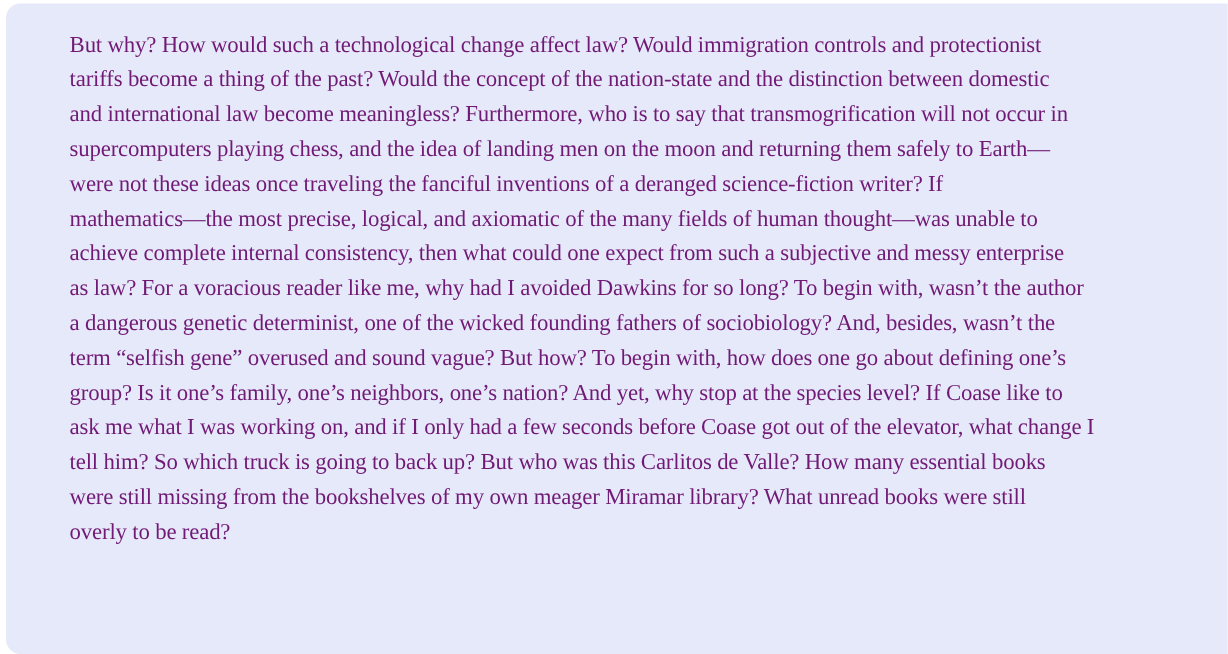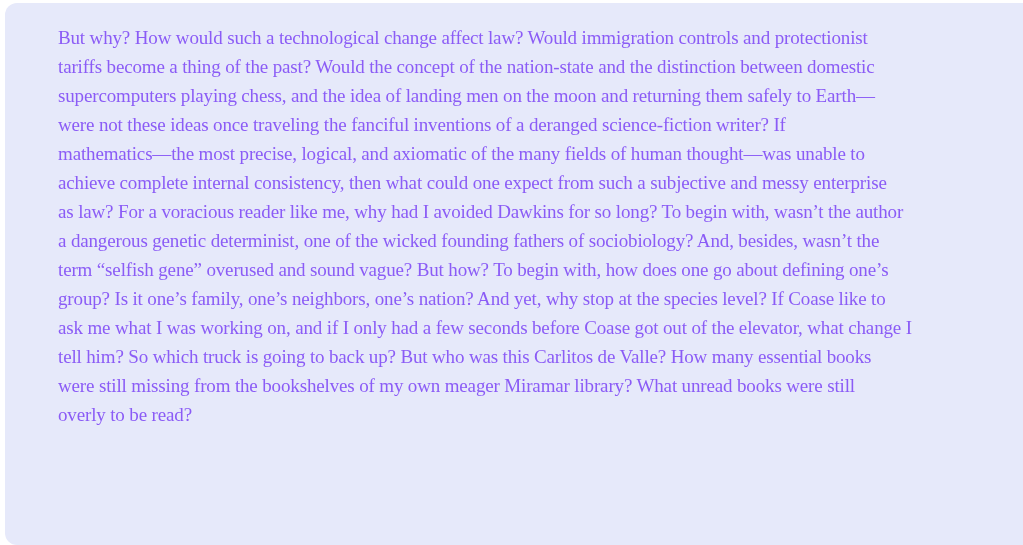--- a/index.html
+++ b/index.html
@@ -22,32 +22,33 @@
   }
   .text-block {
     position: absolute;
     left: 53px;
     top: 20px;
     right: 28px;
   }
   .text-line {
     font-size: 19px;
     line-height: 29px;
-    color: #8b5cf6;
+    color: #701a75;
     letter-spacing: -0.15px;
     white-space: nowrap;
   }
 </style>
 </head>
 <body>
 
 <div class="reader-page">
   <div class="text-block">
     <div class="text-line">But why? How would such a technological change affect law? Would immigration controls and protectionist</div>
     <div class="text-line">tariffs become a thing of the past? Would the concept of the nation-state and the distinction between domestic</div>
+    <div class="text-line">and international law become meaningless? Furthermore, who is to say that transmogrification will not occur in</div>
     <div class="text-line">supercomputers playing chess, and the idea of landing men on the moon and returning them safely to Earth—</div>
     <div class="text-line">were not these ideas once traveling the fanciful inventions of a deranged science-fiction writer? If</div>
     <div class="text-line">mathematics—the most precise, logical, and axiomatic of the many fields of human thought—was unable to</div>
     <div class="text-line">achieve complete internal consistency, then what could one expect from such a subjective and messy enterprise</div>
     <div class="text-line">as law? For a voracious reader like me, why had I avoided Dawkins for so long? To begin with, wasn’t the author</div>
     <div class="text-line">a dangerous genetic determinist, one of the wicked founding fathers of sociobiology? And, besides, wasn’t the</div>
     <div class="text-line">term “selfish gene” overused and sound vague? But how? To begin with, how does one go about defining one’s</div>
     <div class="text-line">group? Is it one’s family, one’s neighbors, one’s nation? And yet, why stop at the species level? If Coase like to</div>
     <div class="text-line">ask me what I was working on, and if I only had a few seconds before Coase got out of the elevator, what change I</div>
     <div class="text-line">tell him? So which truck is going to back up? But who was this Carlitos de Valle? How many essential books</div>

